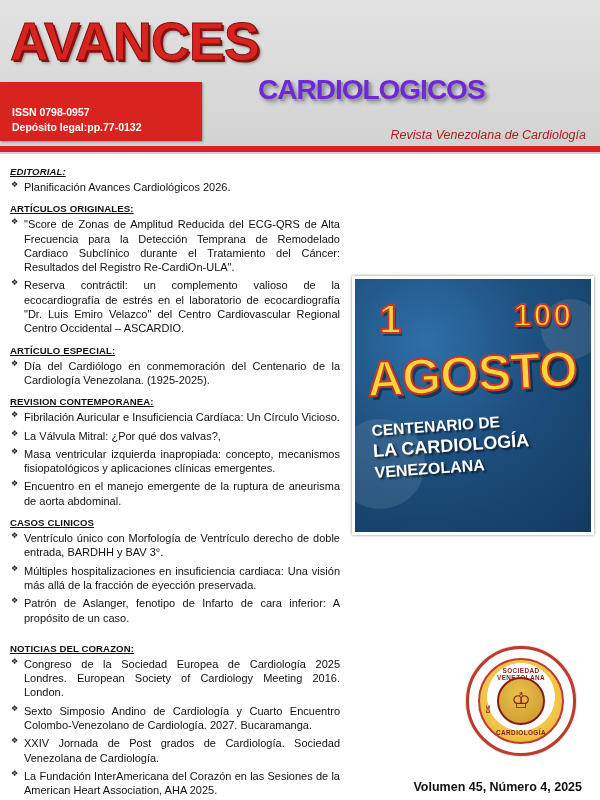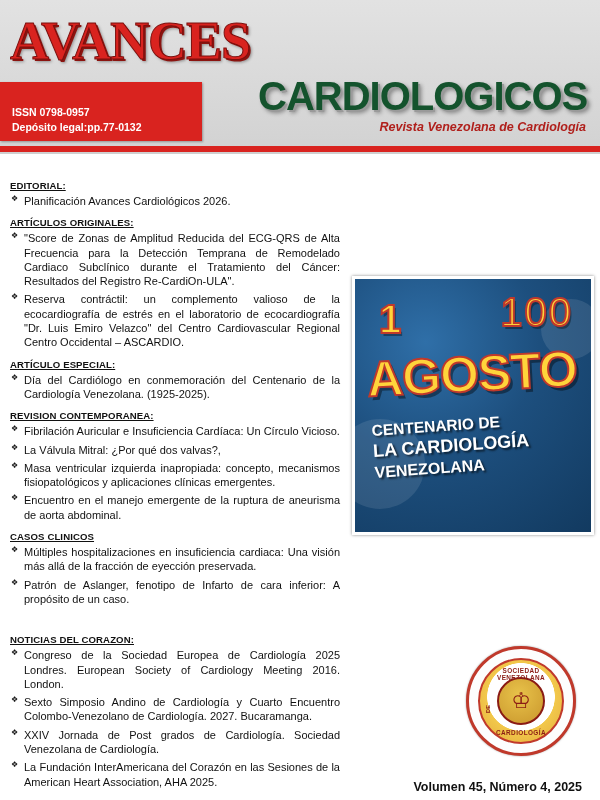--- a/index.html
+++ b/index.html
@@ -20,21 +20,21 @@
     background:#d8d8d8;
     border-bottom:2px solid #cfcfcf;
     overflow:hidden;
   }
   .hdr-bg-left{
     position:absolute;left:0;top:0;width:600px;height:152px;
     background:linear-gradient(180deg,#e2e2e2 0%,#d2d2d2 100%);
   }
   .title-avances{
     position:absolute;left:10px;top:14px;
-    font-family:Liberation Serif, serif;
+    font-family:Liberation Sans, sans-serif;
     font-weight:bold;
     font-size:54px;
     letter-spacing:-1px;
     color:#d9231f;
     -webkit-text-stroke:1px #7a0f0d;
     text-shadow:2px 2px 0 #8b1410, 3px 3px 3px rgba(0,0,0,.35);
     line-height:1;
   }
   .issn-box{
     position:absolute;left:0px;top:82px;
@@ -44,29 +44,29 @@
     font-weight:bold;
     padding:23px 10px 6px 12px;
     line-height:1.45;
     width:180px;
     box-shadow:1px 1px 2px rgba(0,0,0,.3);
   }
   .title-cardio{
     position:absolute;left:258px;top:76px;
     font-family:"Liberation Sans", sans-serif;
     font-weight:bold;
-    font-size:40px;
+    font-size:28px;
     letter-spacing:-1px;
-    color:#14532d;
+    color:#6d28d9;
     text-shadow:2px 2px 0 #9a9a9a, 3px 3px 4px rgba(0,0,0,.4);
     line-height:1;
   }
   .subtitle1{
-    position:absolute;right:14px;top:120px;
-    font-size:12.5px;color:#b0201c;font-weight:bold;
+    position:absolute;right:14px;top:128px;
+    font-size:12.5px;color:#b0201c;font-weight:normal;
     font-style:italic;
     text-align:right;
   }
   .subtitle2{
     position:absolute;right:14px;top:144px;
     font-size:12.5px;color:#b0201c;font-weight:bold;
     text-align:right;
   }
   .hdr-stripe{
     position:absolute;left:0;top:146px;width:600px;height:6px;
@@ -85,21 +85,21 @@
     width:330px;
   }
   .sec-title{
     font-size:9.6px;
     font-weight:bold;
     text-decoration:underline;
     color:#111;
     margin:9px 0 3px 0;
     letter-spacing:.1px;
   }
-  .sec-title.first{margin-top:14px;}
+  .sec-title.first{margin-top:0;font-style:italic;}
   .item{
     position:relative;
     font-size:11px;
     line-height:1.30;
     color:#111;
     padding-left:14px;
     margin-bottom:4px;
     text-align:justify;
   }
   .item:before{
@@ -127,22 +127,22 @@
   .cover-bubbles:before{width:90px;height:90px;left:-20px;top:140px;}
   .cover-bubbles:after{width:60px;height:60px;right:-10px;top:20px;}
   .cov-1{
     position:absolute;left:24px;top:18px;
     font-size:40px;font-weight:bold;color:#ffd43b;
     -webkit-text-stroke:2px #c0392b;
     text-shadow:2px 3px 0 rgba(0,0,0,.35);
     font-family:"Liberation Sans",sans-serif;
   }
   .cov-100{
-    position:absolute;right:18px;top:11px;
-    font-size:40px;font-weight:normal;color:#ffd43b;
+    position:absolute;right:18px;top:18px;
+    font-size:32px;font-weight:bold;color:#ffd43b;
     -webkit-text-stroke:2px #c0392b;
     text-shadow:2px 3px 0 rgba(0,0,0,.35);
     letter-spacing:2px;
   }
   .cov-agosto{
     position:absolute;left:12px;top:66px;
     font-size:50px;font-weight:bold;
     color:#ffd43b;
     -webkit-text-stroke:2px #c0392b;
     text-shadow:3px 4px 0 rgba(0,0,0,.4);
@@ -249,24 +249,25 @@
       <div class="sec-title">ARTÍCULO ESPECIAL:</div>
       <div class="item">Día del Cardiólogo en conmemoración del Centenario de la Cardiología Venezolana.   (1925-2025).</div>
 
       <div class="sec-title">REVISION CONTEMPORANEA:</div>
       <div class="item">Fibrilación Auricular e Insuficiencia Cardíaca: Un Círculo Vicioso.</div>
       <div class="item">La Válvula Mitral: ¿Por qué dos valvas?,</div>
       <div class="item">Masa ventricular izquierda inapropiada: concepto, mecanismos fisiopatológicos y aplicaciones clínicas emergentes.</div>
       <div class="item">Encuentro en el manejo emergente de la ruptura de aneurisma de aorta abdominal.</div>
 
       <div class="sec-title">CASOS CLINICOS</div>
+      <div class="item">Ventrículo único con Morfología de Ventrículo derecho de doble entrada, BARDHH y BAV 3°.</div>
       <div class="item">Múltiples hospitalizaciones en insuficiencia cardiaca: Una visión más allá de la fracción de eyección preservada.</div>
       <div class="item">Patrón de Aslanger, fenotipo de Infarto de cara inferior: A propósito de un caso.</div>
 
-      <div class="sec-title" style="margin-top:28px">NOTICIAS DEL CORAZON:</div>
+      <div class="sec-title" style="margin-top:18px">NOTICIAS DEL CORAZON:</div>
       <div class="item">Congreso de la Sociedad Europea de Cardiología 2025 Londres. European Society of Cardiology Meeting 2016. London.</div>
       <div class="item">Sexto Simposio Andino de Cardiología y Cuarto Encuentro Colombo-Venezolano de Cardiología. 2027. Bucaramanga.</div>
       <div class="item">XXIV Jornada de Post grados de Cardiología. Sociedad Venezolana de Cardiología.</div>
       <div class="item">La Fundación InterAmericana del Corazón en las Sesiones de la American Heart Association, AHA 2025.</div>
     </div>
 
     <div class="cover-img">
       <div class="cover-bubbles"></div>
       <div class="cov-1">1</div>
       <div class="cov-100">100</div>

